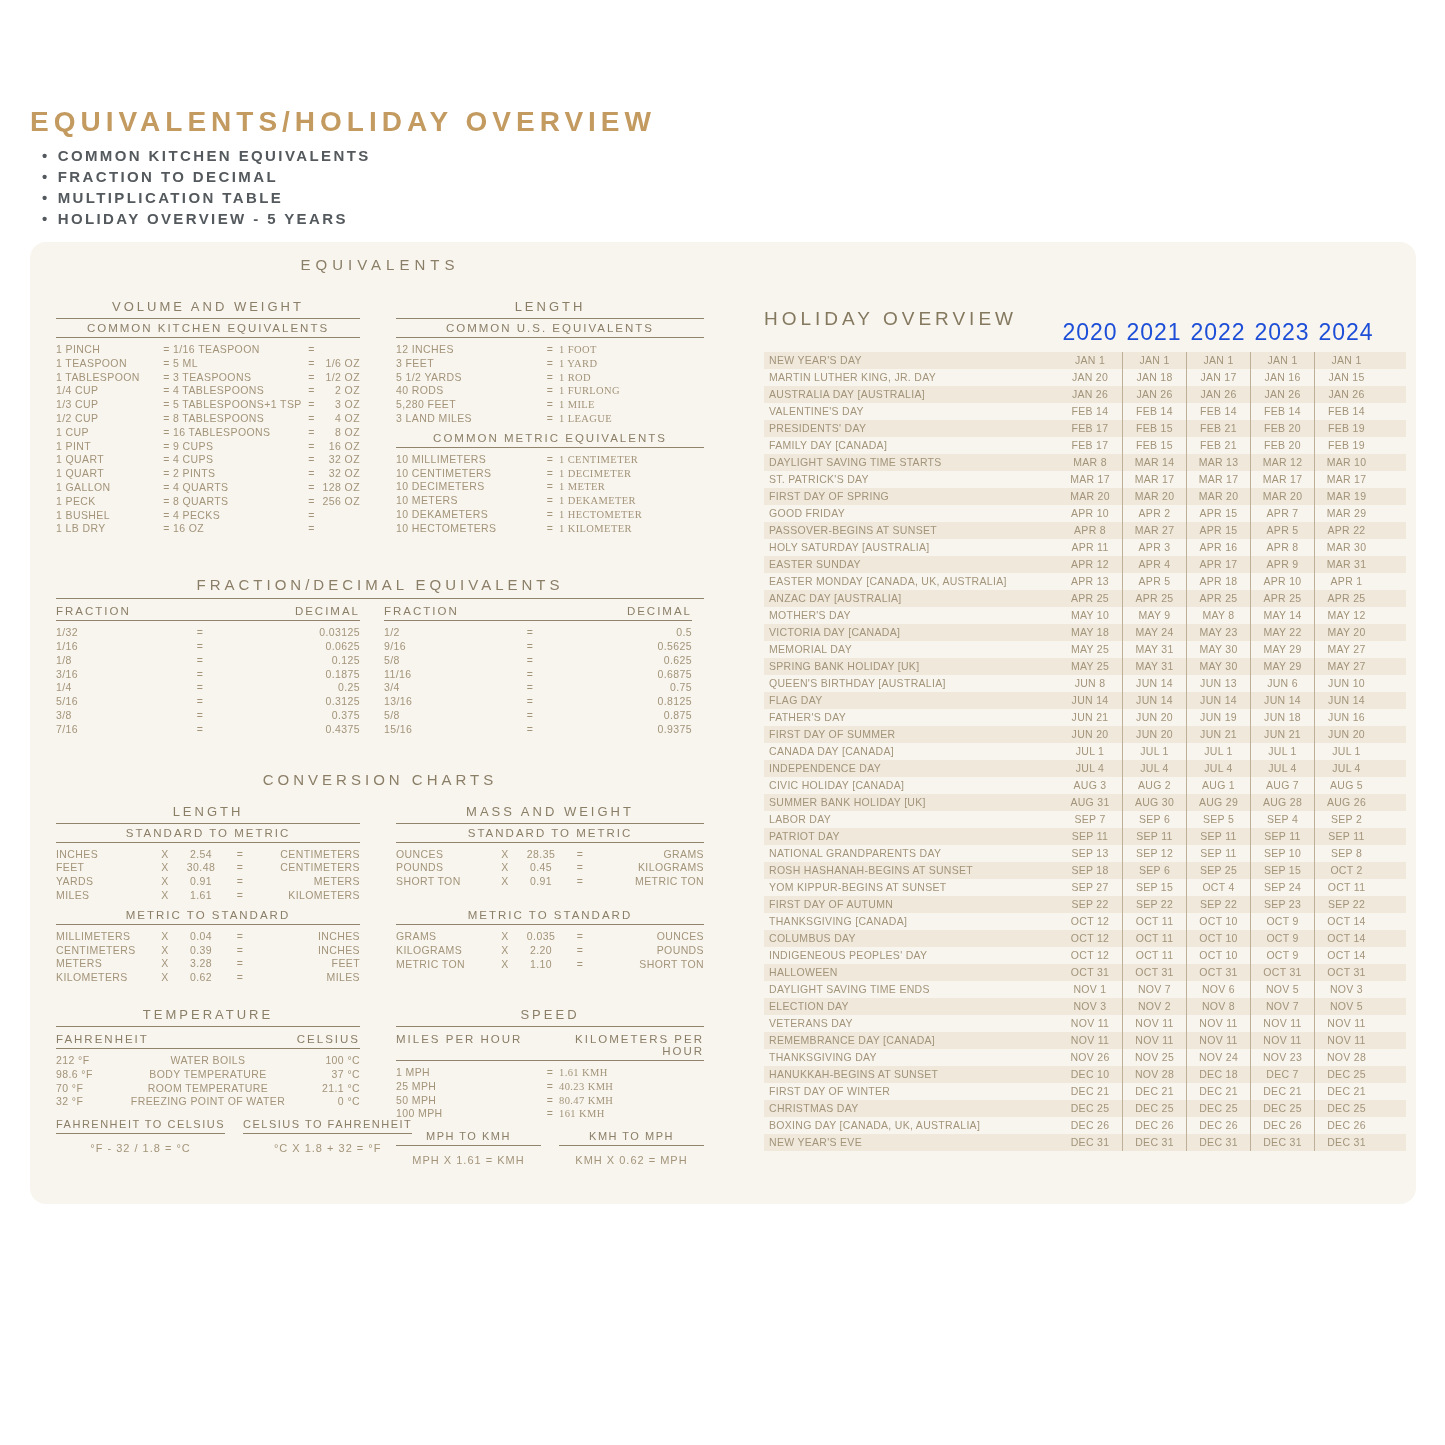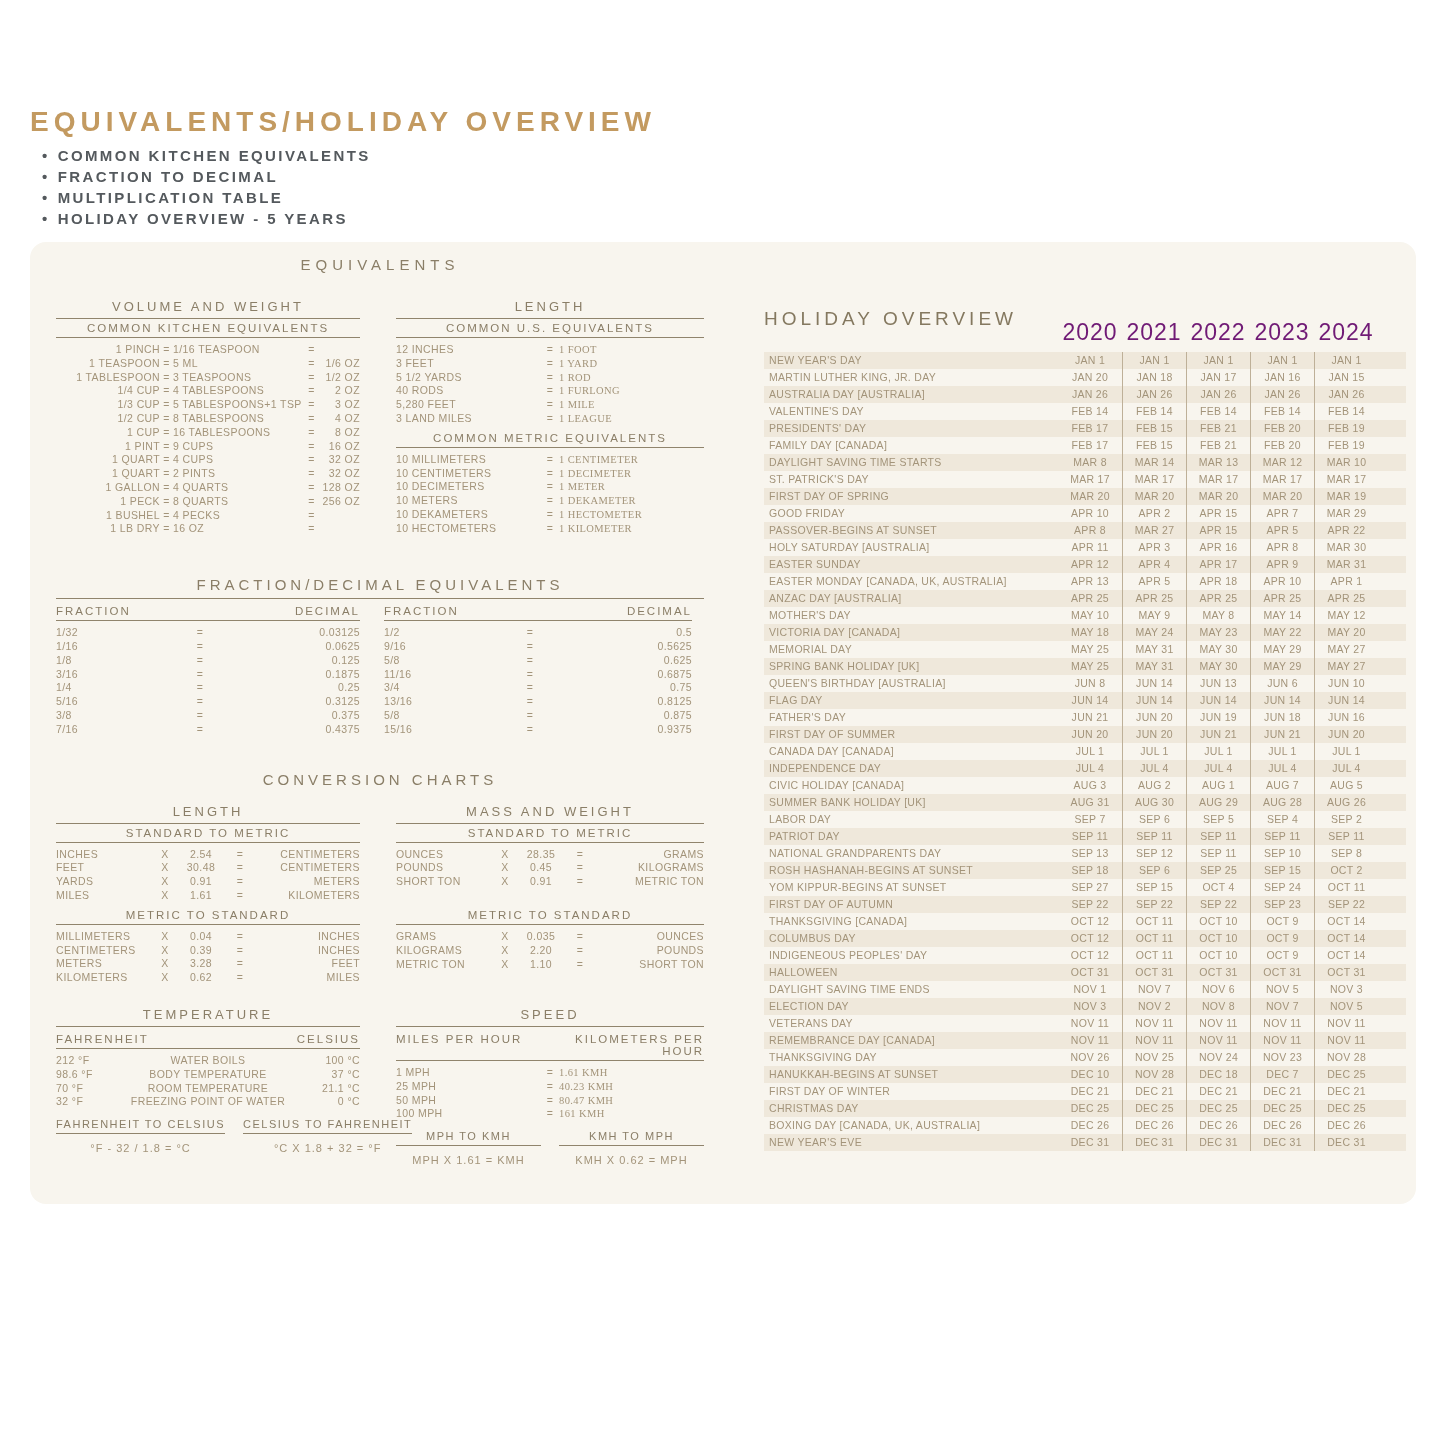--- a/index.html
+++ b/index.html
@@ -20,21 +20,21 @@
   .lp{position:absolute;left:26px;top:0;width:648px;padding-top:14px;color:#a3947a;}
   .lp-title{text-align:center;font-size:15px;letter-spacing:5px;color:#8a7e67;}
   .cols{display:flex;gap:36px;margin-top:26px;}
   .colA{width:304px;} .colB{width:308px;}
   .sec-title{text-align:center;font-size:13px;letter-spacing:3px;color:#8a7e67;
     border-bottom:1px solid #90846c;padding-bottom:4px;}
   .sub-title{text-align:center;font-size:11.5px;letter-spacing:2px;color:#8a7e67;
     border-bottom:1px solid #90846c;padding-bottom:3px;margin-top:3px;}
   .rows{padding-top:5px;font-size:10.5px;letter-spacing:.4px;line-height:13.8px;color:#a3947a;}
   .krow{display:grid;grid-template-columns:104px 13px 132px 13px 42px;}
-  .k-qty{text-align:right;} .k-eq{text-align:center;} .k-oz{text-align:right;}
+  .k-qty{} .k-eq{text-align:center;} .k-oz{text-align:right;}
   .lrow{display:grid;grid-template-columns:1fr 18px 1fr;}
   .l-r{text-align:left;font-family:Liberation Serif, serif;} .l-eq{text-align:center;}
   
   .frac-block{margin-top:40px;}
   .big-title{text-align:center;font-size:15px;letter-spacing:4px;color:#8a7e67;
     border-bottom:1px solid #90846c;padding-bottom:5px;}
   .frac-cols{display:flex;gap:24px;margin-top:0;}
   .fr-header{display:grid;grid-template-columns:1fr 1fr;font-size:11.5px;letter-spacing:2px;
     color:#8a7e67;border-bottom:1px solid #90846c;padding:6px 0 3px 0;}
   .fr-header .hr{text-align:right;}
@@ -57,21 +57,21 @@
   .minis{display:flex;gap:18px;margin-top:9px;}
   .mini{flex:1;}
   .mini-title{text-align:center;font-size:11px;letter-spacing:1.5px;color:#8a7e67;
     border-bottom:1px solid #90846c;padding-bottom:3px;white-space:nowrap;}
   .mini-formula{text-align:center;font-size:11px;letter-spacing:1px;color:#a3947a;margin-top:8px;white-space:nowrap;}
   
   .rp{position:absolute;left:734px;top:28px;width:642px;}
   .rp-head{display:flex;align-items:flex-end;height:76px;}
   .rp-title{flex:1;font-size:19px;letter-spacing:4px;color:#84785f;margin-bottom:16px;white-space:nowrap;}
   .years{display:grid;grid-template-columns:repeat(5,64px);margin-right:28px;}
-  .year{text-align:center;font-size:23px;letter-spacing:1px;color:#701a75;}
+  .year{text-align:center;font-size:23px;letter-spacing:1px;color:#1d4ed8;}
   .htable{margin-top:6px;}
   .hrow{display:grid;grid-template-columns:1fr repeat(5,64px);padding-right:28px;height:17px;
     line-height:17px;font-size:10.5px;letter-spacing:.3px;color:#a3947a;}
   .hrow:nth-child(odd){background:#efe8db;}
   .hname{padding-left:5px;white-space:nowrap;overflow:hidden;}
   .hdate{text-align:center;white-space:nowrap;}
   .hdate + .hdate{border-left:1px solid #beb098;}
 </style>
 </head>
 <body>

